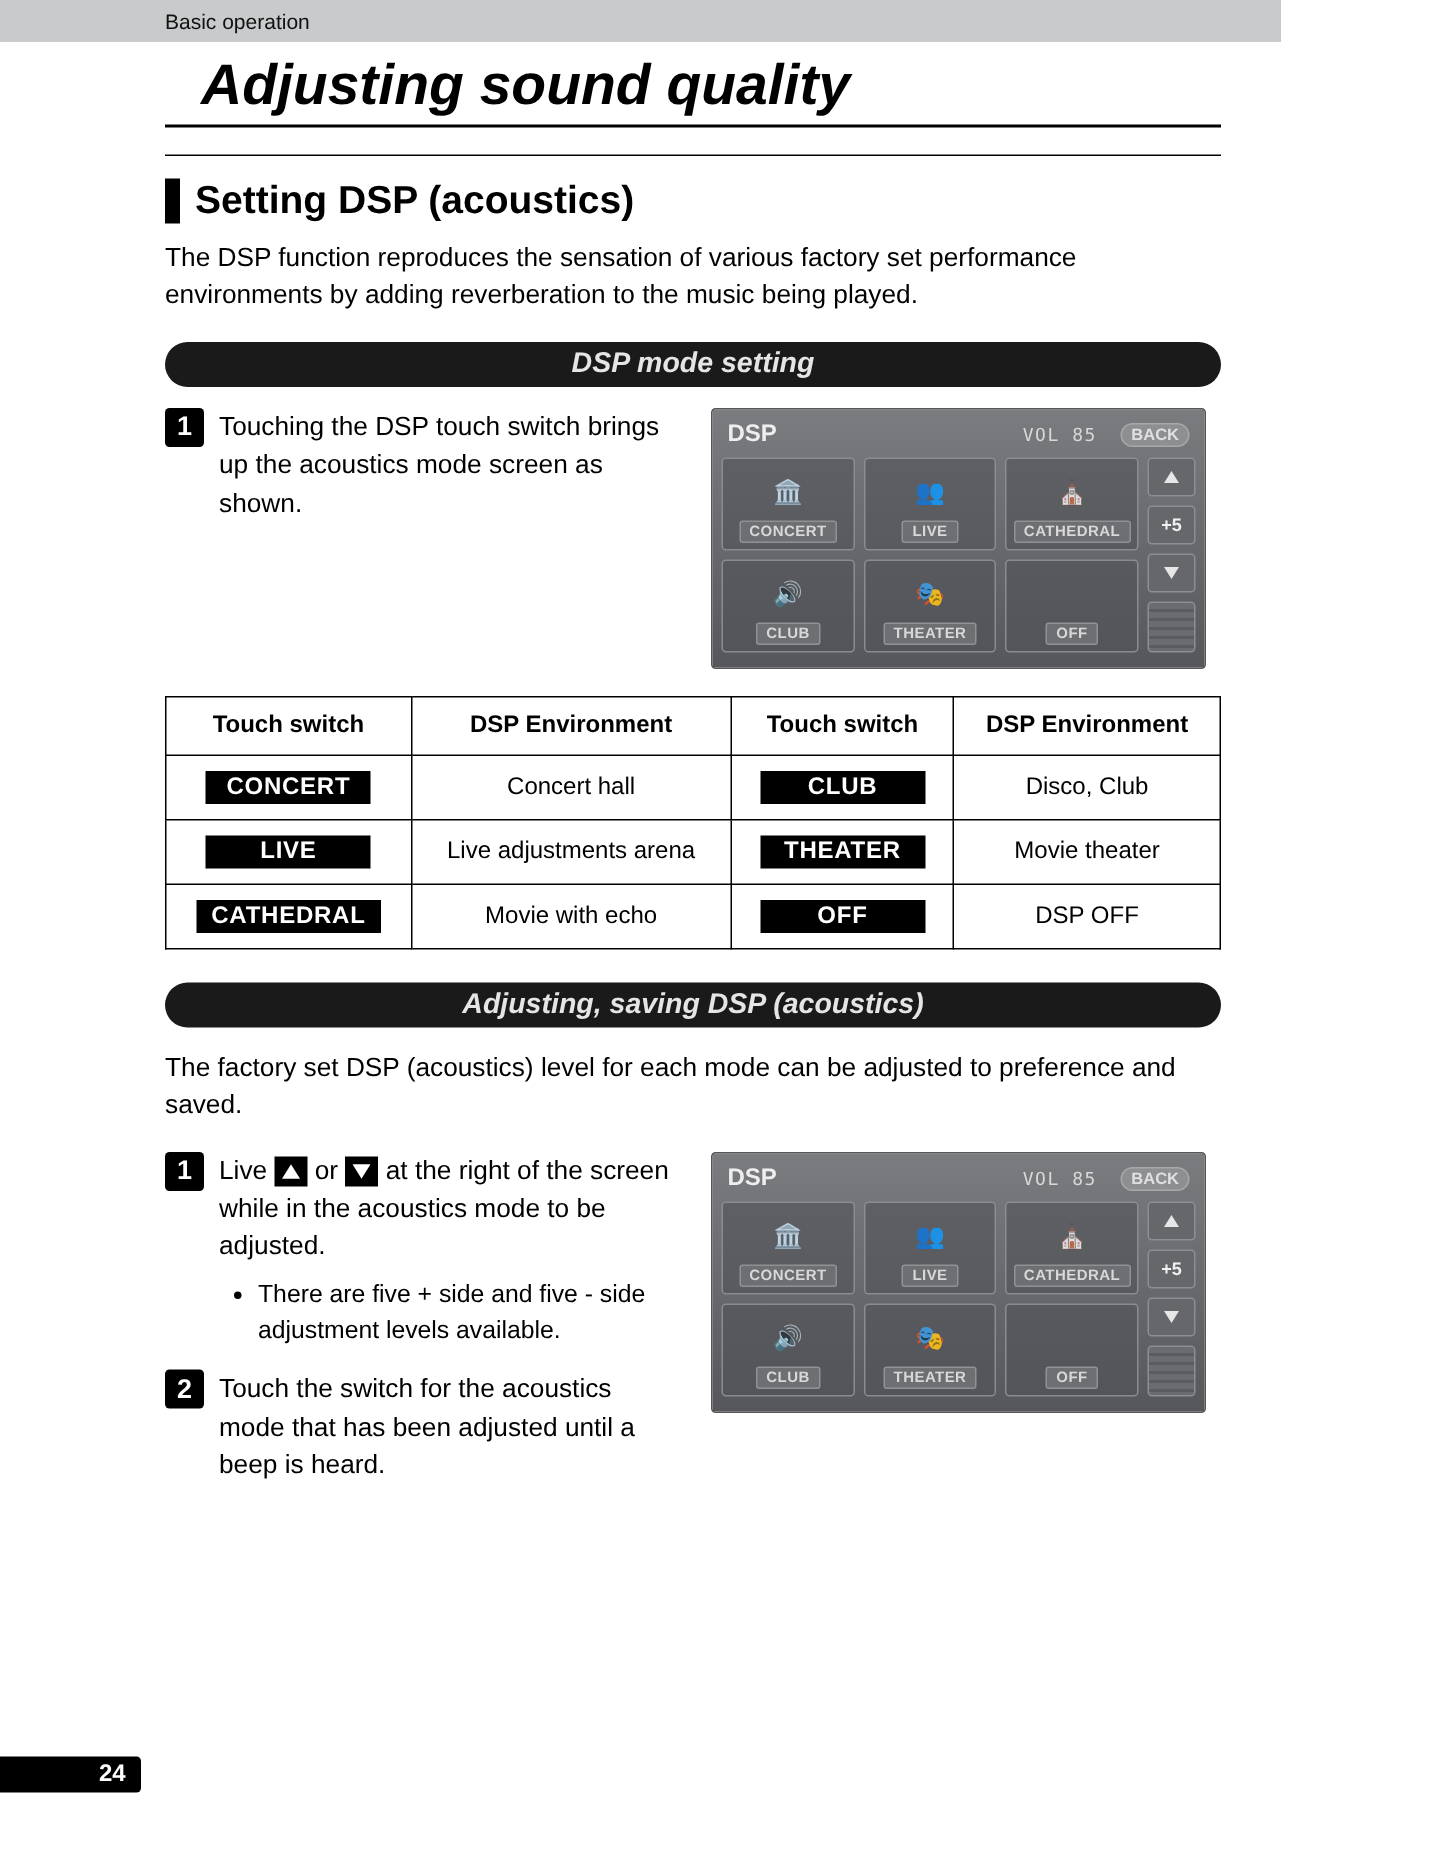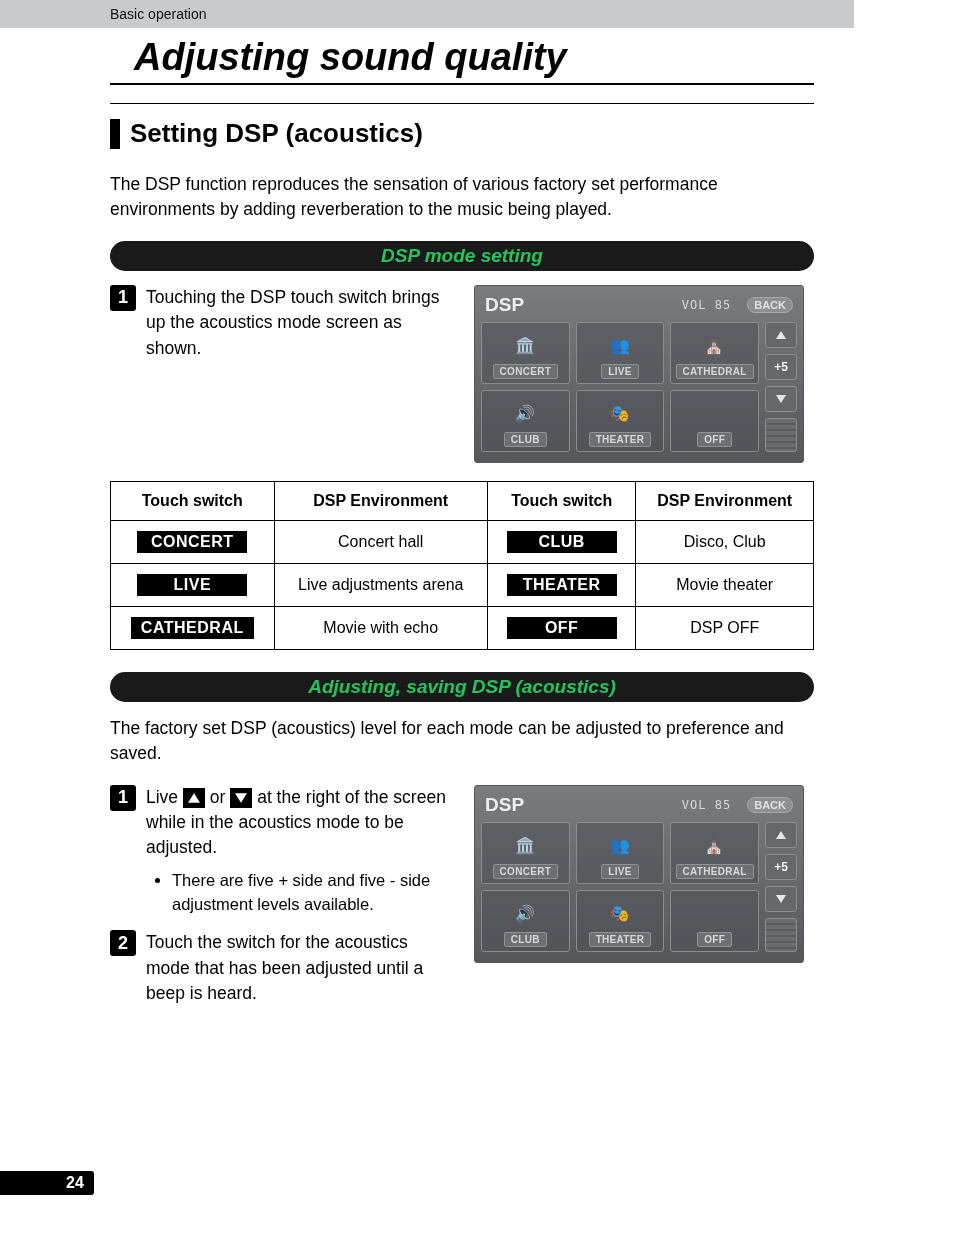--- a/index.html
+++ b/index.html
@@ -6,47 +6,47 @@
   html, body { width: 954px; background: #fff; font-family: Arial, Helvetica, sans-serif; color: #000; }
   .page { width: 854px; min-height: 1235px; position: relative; padding-bottom: 84px; }
   .header-bar { background: #c9cacb; height: 28px; display: flex; align-items: center; padding-left: 110px; font-size: 14px; }
   .header-bar .label { color: #111; }
 
   .title-row { margin: 8px 40px 0 110px; border-bottom: 2px solid #000; padding-bottom: 4px; }
   .title-row .title { font-size: 38px; font-weight: 700; font-style: italic; margin-left: 24px; }
 
   .section { margin: 18px 40px 0 110px; }
 
-  .h2-row { display: flex; align-items: center; margin-bottom: 23px; text-align: center; }
+  .h2-row { display: flex; align-items: center; margin-bottom: 10px; text-align: center; }
   .h2-bar { width: 10px; height: 30px; background: #000; margin-right: 10px; }
   .h2 { font-size: 26px; font-weight: 700; }
 
   .intro { font-size: 17.5px; line-height: 1.45; margin: 0 0 18px 0; }
 
-  .pill { height: 30px; border-radius: 15px; background: #1a1a1a; color: #22c55e; display: flex; align-items: center; justify-content: center; font-weight: 700; font-style: italic; font-size: 19px; margin: 0 0 14px 0; }
+  .pill { height: 30px; border-radius: 15px; background: #1a1a1a; color: #e5e5e5; display: flex; align-items: center; justify-content: center; font-weight: 700; font-style: italic; font-size: 19px; margin: 0 0 14px 0; }
 
   .step-row { display: flex; align-items: flex-start; margin-bottom: 6px; }
   .step-num { width: 26px; height: 26px; background: #000; color: #fff; font-weight: 700; display: flex; align-items: center; justify-content: center; border-radius: 3px; margin-right: 10px; font-size: 18px; flex-shrink:0; }
   .step-text { font-size: 17.5px; line-height: 1.45; }
   .steps-col { flex: 1; }
 
   .bullets { margin: 8px 0 14px 46px; }
   .bullets li { font-size: 16.5px; line-height: 1.45; margin-bottom: 4px; list-style: disc; margin-left: 16px; }
   .inline-key { display: inline-block; background: #000; color: #fff; font-weight: 700; padding: 1px 8px; font-size: 15.5px; letter-spacing: 0.5px; vertical-align: baseline; }
   .inline-icon-box { display: inline-flex; width: 22px; height: 20px; background: #000; color:#fff; align-items:center; justify-content:center; vertical-align: middle; }
   .inline-icon-box svg { width: 12px; height: 10px; }
 
   .two-col { display: flex; gap: 20px; align-items: flex-start; }
   .two-col .left { flex: 1; }
   .two-col .right { width: 340px; flex-shrink: 0; }
 
   
   .device { width: 330px; border: 1px solid #555; background: linear-gradient(#7a7c80, #55575b); border-radius: 3px; padding: 6px 6px 10px 6px; position: relative; color:#d8d8d8; }
   .dev-head { display:flex; justify-content: space-between; align-items:center; padding: 2px 4px 6px 4px; }
-  .dev-title { font-weight:700; font-size:19px; color:#eee;}
+  .dev-title { font-weight:700; font-size:16px; color:#eee;}
   .dev-right { display:flex; gap:16px; align-items:center; font-size:12px;}
   .dev-vol { font-family: monospace; letter-spacing:1px;}
   .dev-back { background:#8d8f92; color:#e0e0e0; border-radius:8px; padding:1px 6px; font-size:11px; font-weight:700; border:1px solid #a8a8a8;}
   .dev-grid-wrap { display:flex; gap:6px; }
   .dev-grid { flex:1; display:grid; grid-template-columns: repeat(3,1fr); grid-auto-rows: 62px; gap:6px; }
   .dev-cell { background: rgba(80,82,86,0.6); border:1px solid #8a8c90; border-radius:3px; display:flex; flex-direction:column; align-items:center; justify-content:flex-end; padding:4px 2px; }
   .dev-cell .ic { flex:1; display:flex; align-items:center; justify-content:center; opacity:0.9; }
   .dev-cell .lbl { background:#6d6f73; color:#d8d8d8; font-size:10px; font-weight:700; padding:1px 6px; border-radius:2px; border:1px solid #8f9195; letter-spacing:0.3px;}
   .dev-cell.off .lbl { }
   .dev-side { width: 32px; display:flex; flex-direction:column; gap:6px; }

